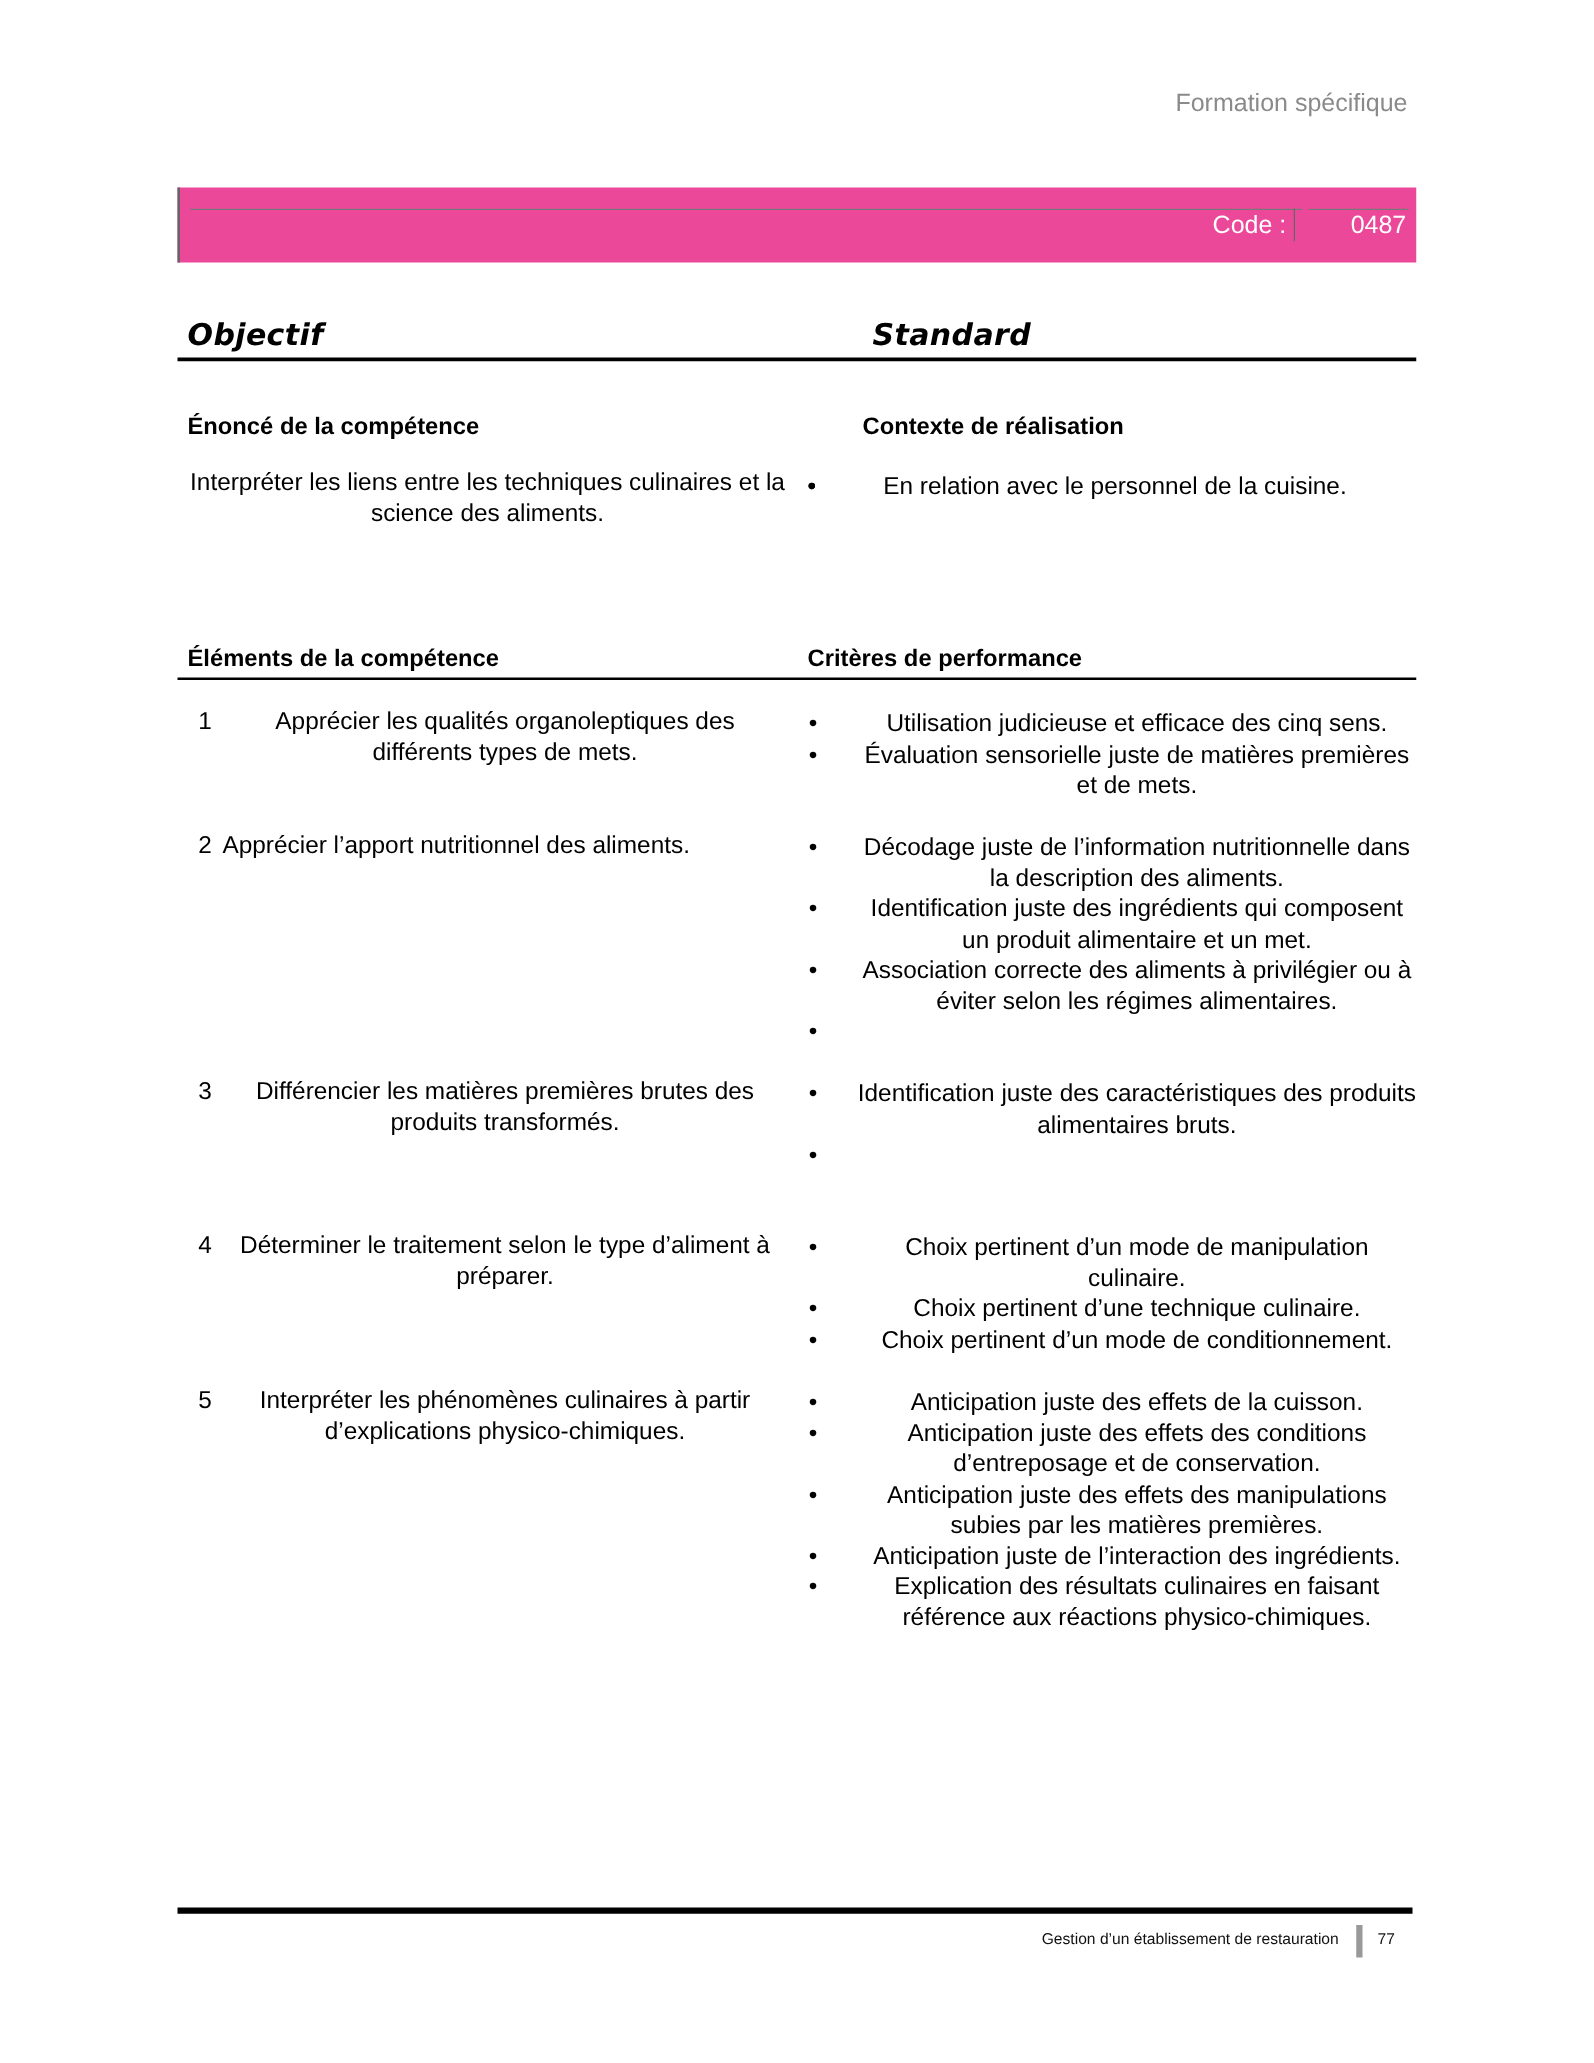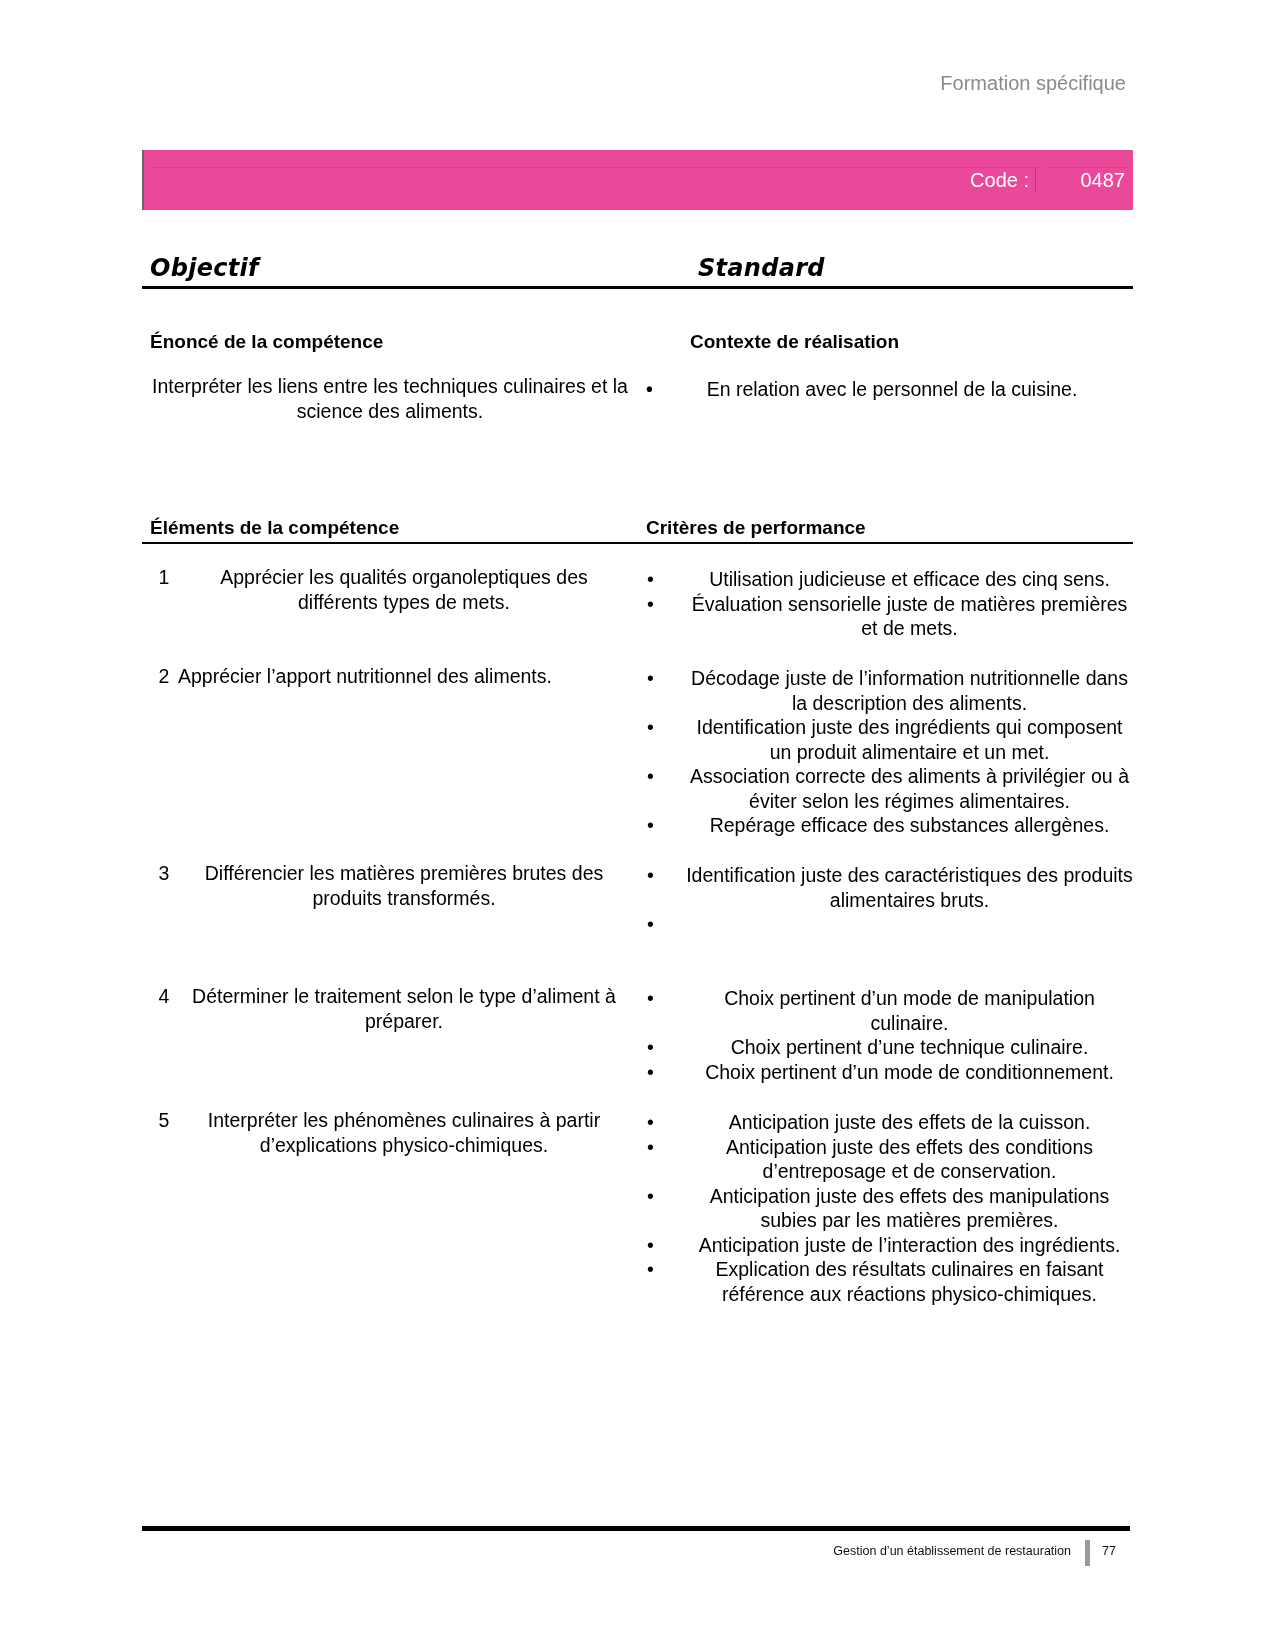--- a/index.html
+++ b/index.html
@@ -75,21 +75,21 @@
       <li><span class="bullet">•</span><span>Évaluation sensorielle juste de matières premières et de mets.</span></li>
     </ul>
     <div class="abs elem body-text" style="left: 150px; top: 664px; width: 480px;">
       <span class="num">2</span>
       <span>Apprécier l’apport nutritionnel des aliments.</span>
     </div>
     <ul class="abs plain body-text crit" style="left: 646px; top: 666px; width: 490px;">
       <li><span class="bullet">•</span><span>Décodage juste de l’information nutritionnelle dans la description des aliments.</span></li>
       <li><span class="bullet">•</span><span>Identification juste des ingrédients qui composent un produit alimentaire et un met.</span></li>
       <li><span class="bullet">•</span><span>Association correcte des aliments à privilégier ou à éviter selon les régimes alimentaires.</span></li>
-      <li><span class="bullet">•</span><span>Repérage efficace des substances allergènes.</span></li>
+      <li><span class="bullet">•</span></li>
     </ul>
     <div class="abs elem body-text" style="left: 150px; top: 861px; width: 480px;">
       <span class="num">3</span>
       <span>Différencier les matières premières brutes des produits transformés.</span>
     </div>
     <ul class="abs plain body-text crit" style="left: 646px; top: 863px; width: 490px;">
       <li><span class="bullet">•</span><span>Identification juste des caractéristiques des produits alimentaires bruts.</span></li>
       <li><span class="bullet">•</span></li>
     </ul>
     <div class="abs elem body-text" style="left: 150px; top: 984px; width: 480px;">

